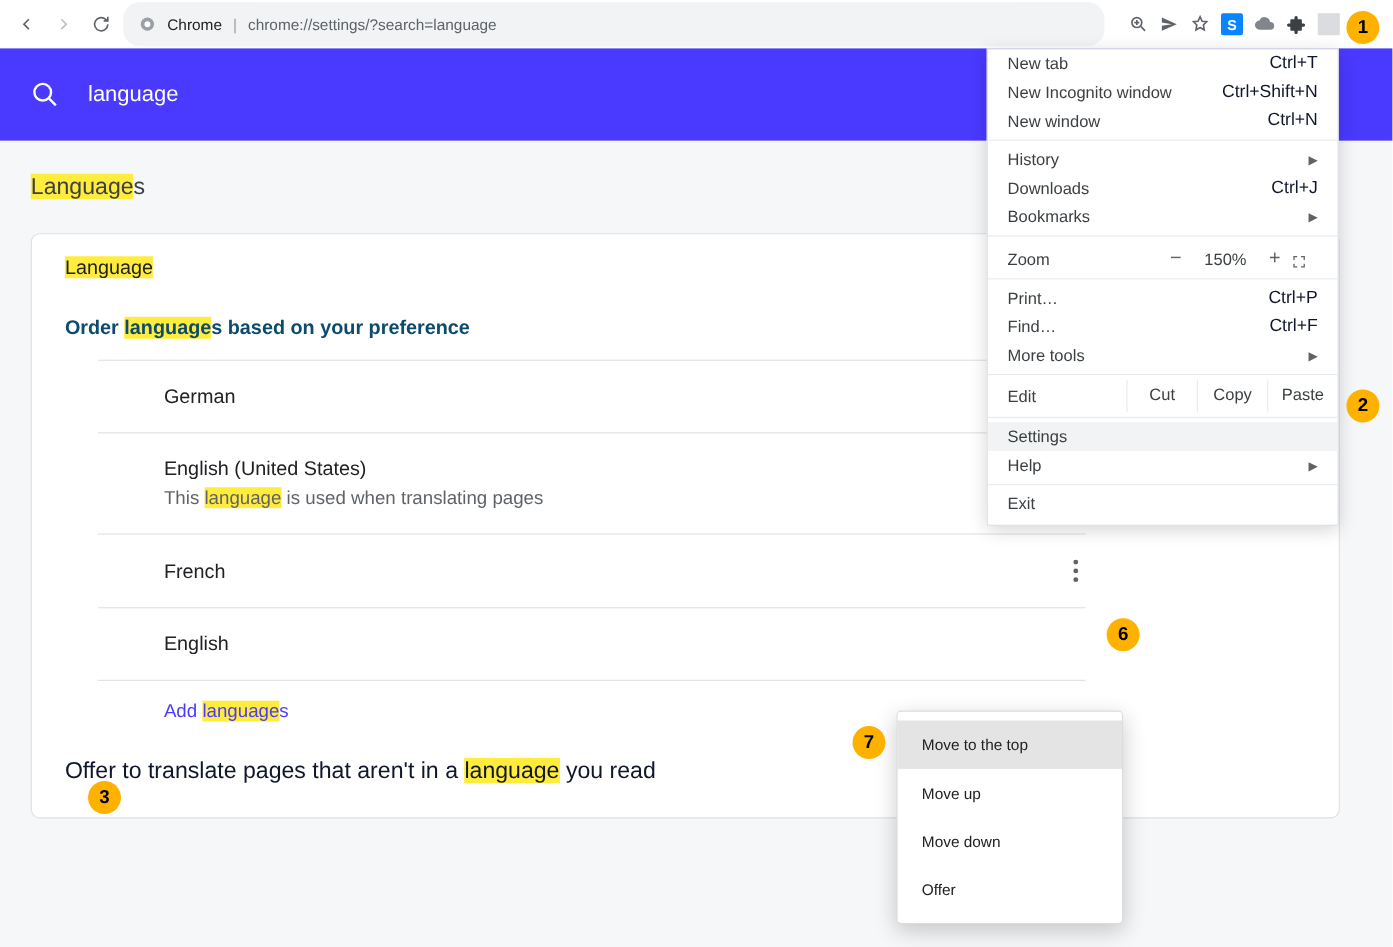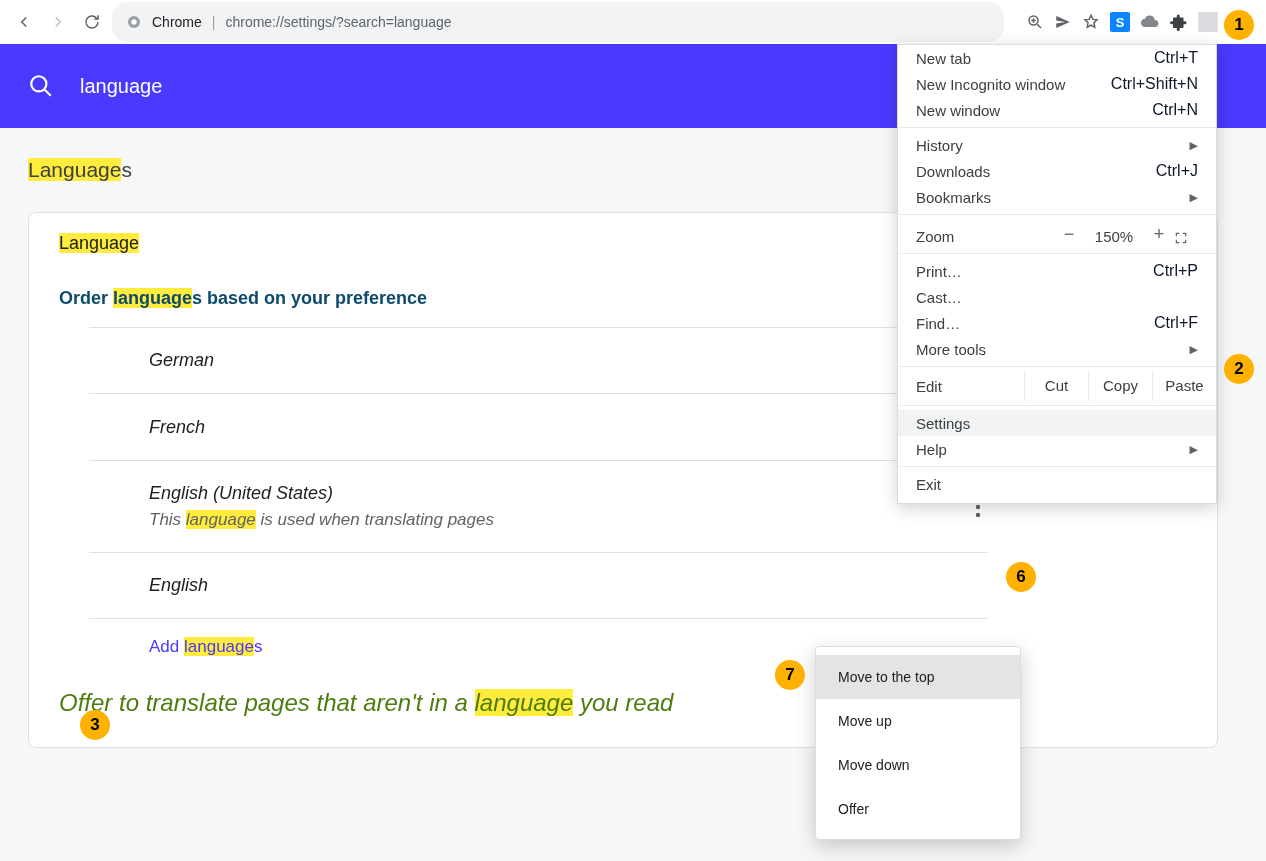--- a/index.html
+++ b/index.html
@@ -21,27 +21,27 @@
 .content-area { background: #f6f7f8; height: calc(861px - 44px - 84px); padding: 0; position: relative; }
 
 
 .section-title { font-size: 21px; color: #3c4043; padding: 30px 0 0 28px; }
 
 
 .card { background: #fff; border: 1px solid #e0e0e0; border-radius: 8px; margin: 30px 28px 0 28px; padding: 20px 0 30px 0; width: 1190px; }
 .card-h { font-size: 18px; color: #202124; padding: 0 30px 20px 30px; }
 .card-sub { font-size: 18px; color: #0c4a6e; padding: 14px 30px 8px 30px; font-weight: bold; }
 .lang-list { margin: 10px 0 0 0; }
-.lang-row { display: flex; align-items: center; justify-content: space-between; padding: 22px 0 22px 60px; border-bottom: 1px solid #e0e0e0; margin-left: 60px; margin-right: 230px; font-style: italic; }
+.lang-row { display: flex; align-items: center; justify-content: space-between; padding: 22px 0 22px 60px; border-bottom: 1px solid #e0e0e0; margin-left: 60px; margin-right: 230px; }
 .lang-row:first-child { border-top: 1px solid #e0e0e0; }
 .lang-row .lbl { font-size: 18px; color: #202124; }
 .lang-row .sub { font-size: 17px; color: #5f6368; margin-top: 6px; }
 .lang-row .dots { color: #5f6368; font-size: 20px; padding: 0 6px; }
 .add-lang { margin: 18px 0 18px 120px; font-size: 17px; color: #4a39ff; }
-.offer { font-size: 24px; color: #4d7c0f; padding: 14px 30px 0 30px; font-style: italic; }
+.offer { font-size: 21px; color: #0f172a; padding: 14px 30px 0 30px; }
 .hl { background: #ffec3d; }
 
 
 .chrome-menu { position: absolute; top: 44px; left: 897px; width: 320px; background: #fff; border: 1px solid #dadce0; box-shadow: 0 4px 16px rgba(0,0,0,.18); font-size: 15px; color: #3c4043; z-index: 50; padding-bottom: 6px; }
 .menu-row { display: flex; align-items: center; justify-content: space-between; padding: 6px 18px; height: 26px; }
 .menu-row .sc { color: #0f172a; font-size: 16px; }
 .menu-row .tri { color: #5f6368; font-size: 11px; }
 .menu-row.hl-row { background: #f1f3f4; }
 .menu-hr { border: none; border-top: 1px solid #e8eaed; margin: 4px 0; }
 .zoom-row { display: flex; align-items: flex-end; padding: 4px 14px 4px 18px; height: 30px; gap: 0; }
@@ -143,45 +143,45 @@
     </div>
     <div class="card-sub">
       <span>Order </span><span class="hl">language</span><span>s based on your preference</span>
     </div>
 
     <div class="lang-list">
       <div class="lang-row">
         <div class="lbl">German</div>
       </div>
       <div class="lang-row">
-        <div class="lbl">French</div>
-        <div class="dots">
-          <svg width="6" height="22" viewBox="0 0 6 22" fill="#5f6368">
-              <circle cx="3" cy="3" r="2.2"></circle>
-              <circle cx="3" cy="11" r="2.2"></circle>
-              <circle cx="3" cy="19" r="2.2"></circle>
-            </svg>
-        </div>
-      </div>
-      <div class="lang-row">
         <div>
           <div class="lbl">English (United States)</div>
           <div class="sub">
             <span>This </span><span class="hl">language</span><span> is used when translating pages</span>
           </div>
         </div>
         <div class="dots">
           <svg width="6" height="22" viewBox="0 0 6 22" fill="#5f6368">
               <circle cx="3" cy="3" r="2.2"></circle>
               <circle cx="3" cy="11" r="2.2"></circle>
               <circle cx="3" cy="19" r="2.2"></circle>
             </svg>
         </div>
       </div>
       <div class="lang-row">
+        <div class="lbl">French</div>
+        <div class="dots">
+          <svg width="6" height="22" viewBox="0 0 6 22" fill="#5f6368">
+              <circle cx="3" cy="3" r="2.2"></circle>
+              <circle cx="3" cy="11" r="2.2"></circle>
+              <circle cx="3" cy="19" r="2.2"></circle>
+            </svg>
+        </div>
+      </div>
+      <div class="lang-row">
         <div class="lbl">English</div>
       </div>
     </div>
 
     <div class="add-lang">
       <span>Add </span><span class="hl">language</span><span>s</span>
     </div>
 
     <div class="offer">
       <span>Offer to translate pages that aren't in a </span><span class="hl">language</span><span> you read</span>
@@ -226,23 +226,20 @@
           <path d="M4 9V4h5M20 9V4h-5M4 15v5h5M20 15v5h-5"></path>
         </svg>
     </span>
   </div>
   <hr class="menu-hr">
   <div class="menu-row">
       <span>Print…</span>
       <span class="sc">Ctrl+P</span>
     </div>
   <div class="menu-row">
-      <span>Cast…</span>
-    </div>
-  <div class="menu-row">
       <span>Find…</span>
       <span class="sc">Ctrl+F</span>
     </div>
   <div class="menu-row">
       <span>More tools</span>
       <span class="tri">▶</span>
     </div>
   <hr class="menu-hr">
   <div class="editrow">
     <span class="col1">Edit</span>

